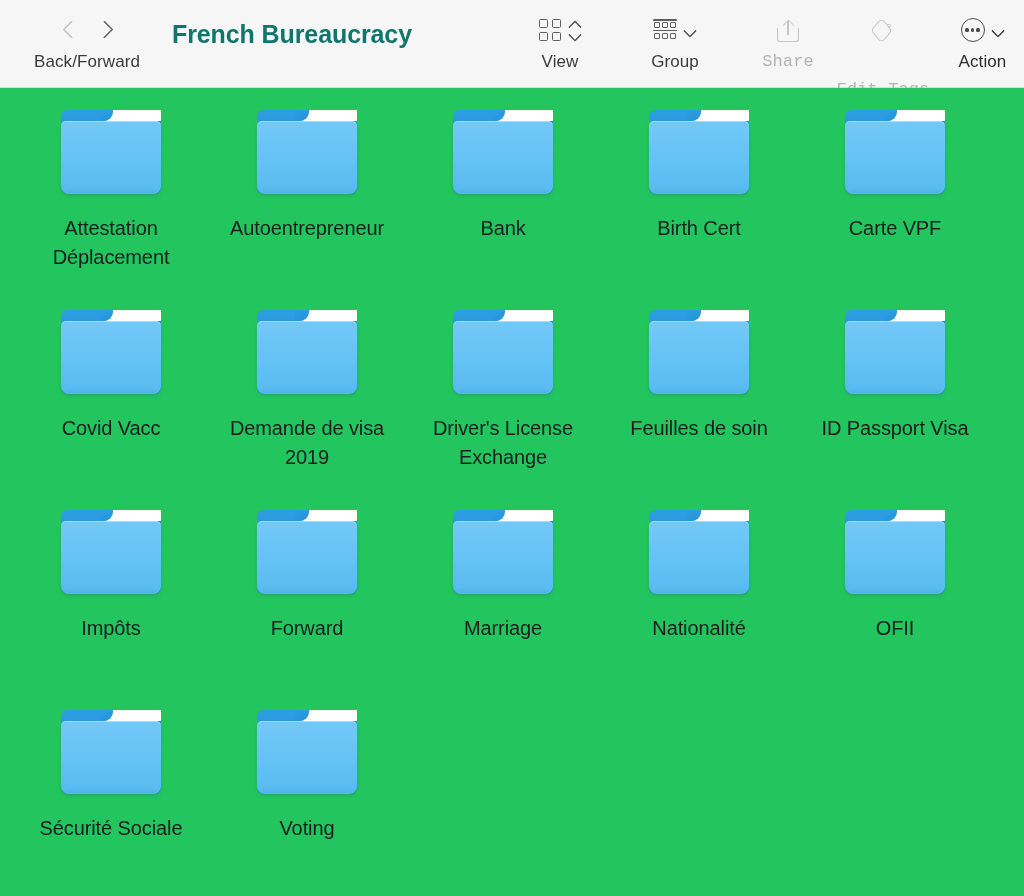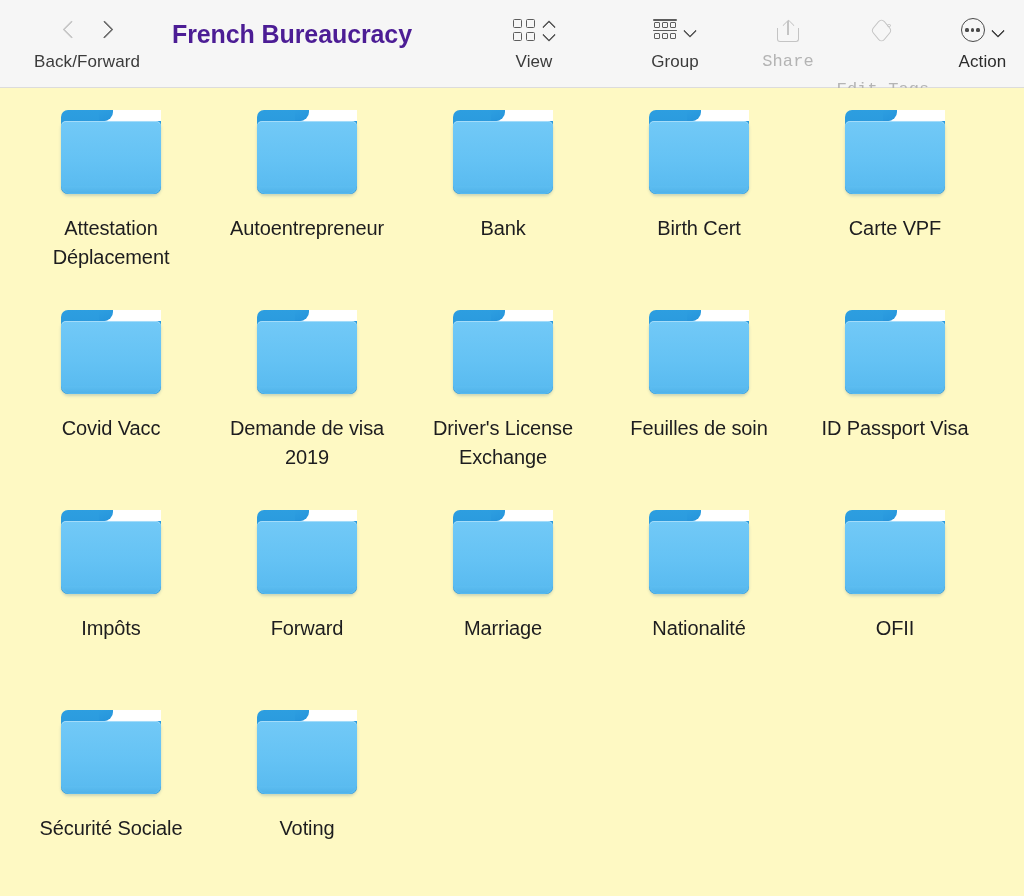--- a/index.html
+++ b/index.html
@@ -68,21 +68,21 @@
   .chev.back { color: #c6c6c6; }
   .chev.fwd  { color: #6e6e6e; }
 
   
   .win-title {
     position: absolute;
     left: 172px;
     top: 20px;
     font-size: 25px;
     font-weight: bold;
-    color: #4c1d95;
+    color: #0f766e;
     letter-spacing: -0.1px;
     white-space: nowrap;
   }
 
   
   .mini-chev {
     width: 13px;
     height: 9px;
     position: relative;
     color: #5d5d5d;
@@ -204,21 +204,21 @@
     background: #4a4a4a;
     display: block;
   }
   .action-icon + .mini-chev { color: #4a4a4a; }
 
   
   .content {
     position: relative;
     width: 1024px;
     height: 808px;
-    background: #fef9c3;
+    background: #22c55e;
   }
   .grid {
     position: absolute;
     left: 13px;
     top: 14px;
     width: 998px;
     display: grid;
     grid-template-columns: repeat(5, 196px);
     grid-auto-rows: 200px;
     column-gap: 0px;
@@ -297,21 +297,21 @@
   <div class="tb-item navgroup">
     <div class="tb-glyphs">
       <span class="chev left back"></span>
       <span class="chev right fwd"></span>
     </div>
     <span class="tb-label">Back/Forward</span>
   </div>
 
   <div class="win-title">French Bureaucracy</div>
 
-  <div class="tb-item" style="left:492px; top:8px; width:84px;">
+  <div class="tb-item" style="left:518px; top:8px; width:84px;">
     <div class="tb-glyphs">
       <span class="view-grid">
         <i></i>
           <i></i>
           <i></i>
           <i></i>
       </span>
       <span class="updown"></span>
     </div>
     <span class="tb-label">View</span>

